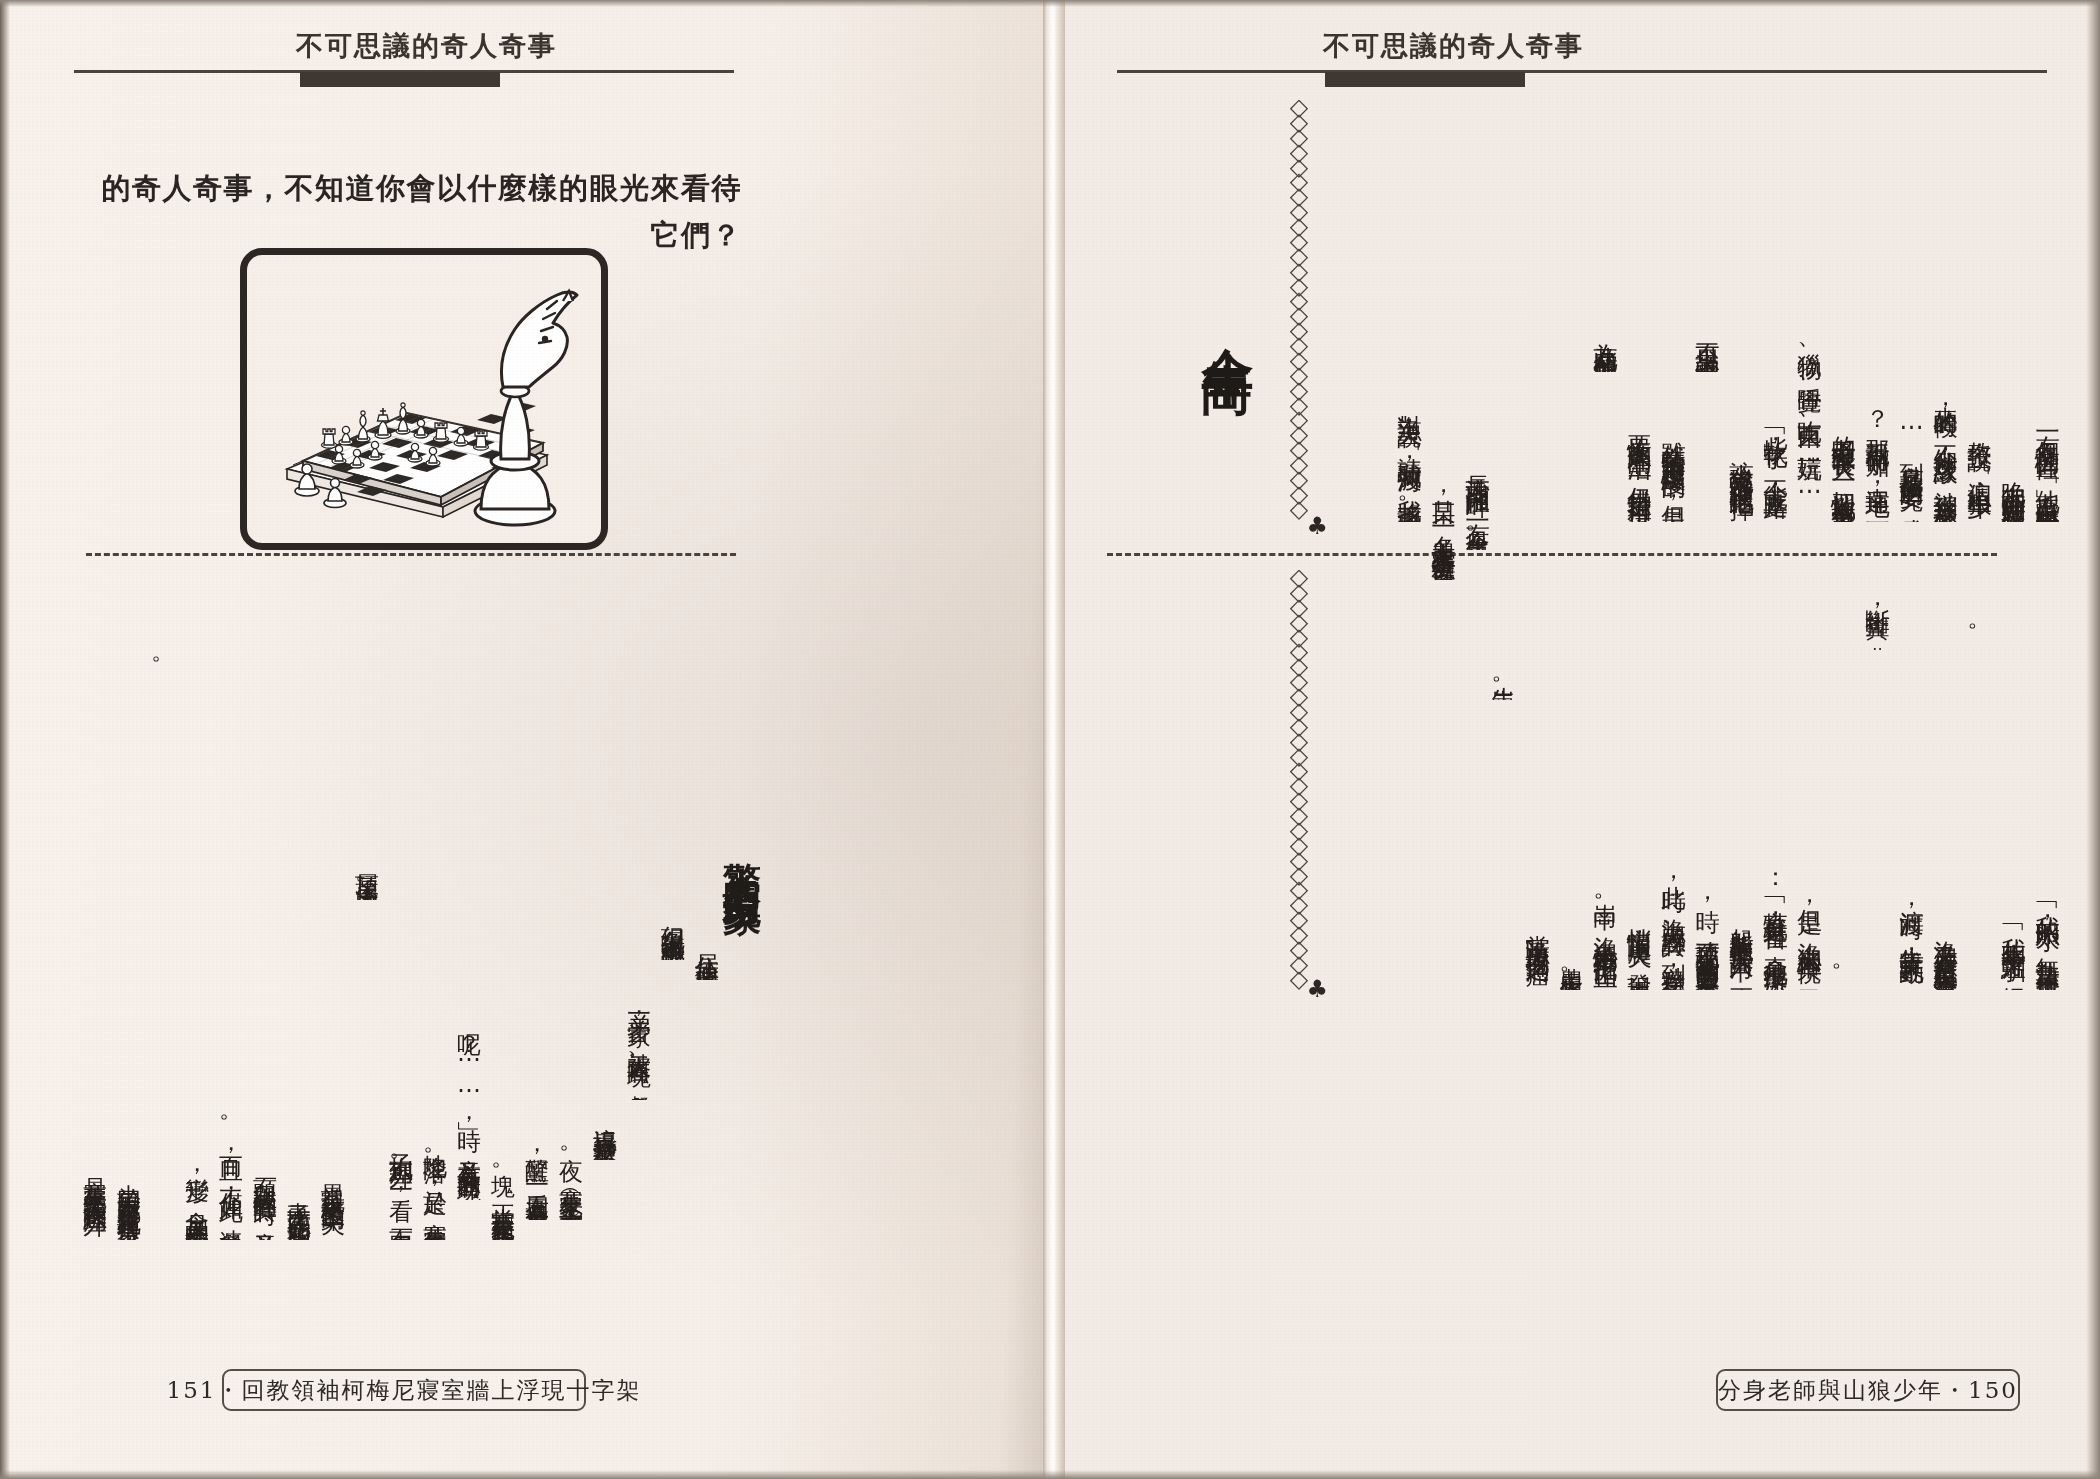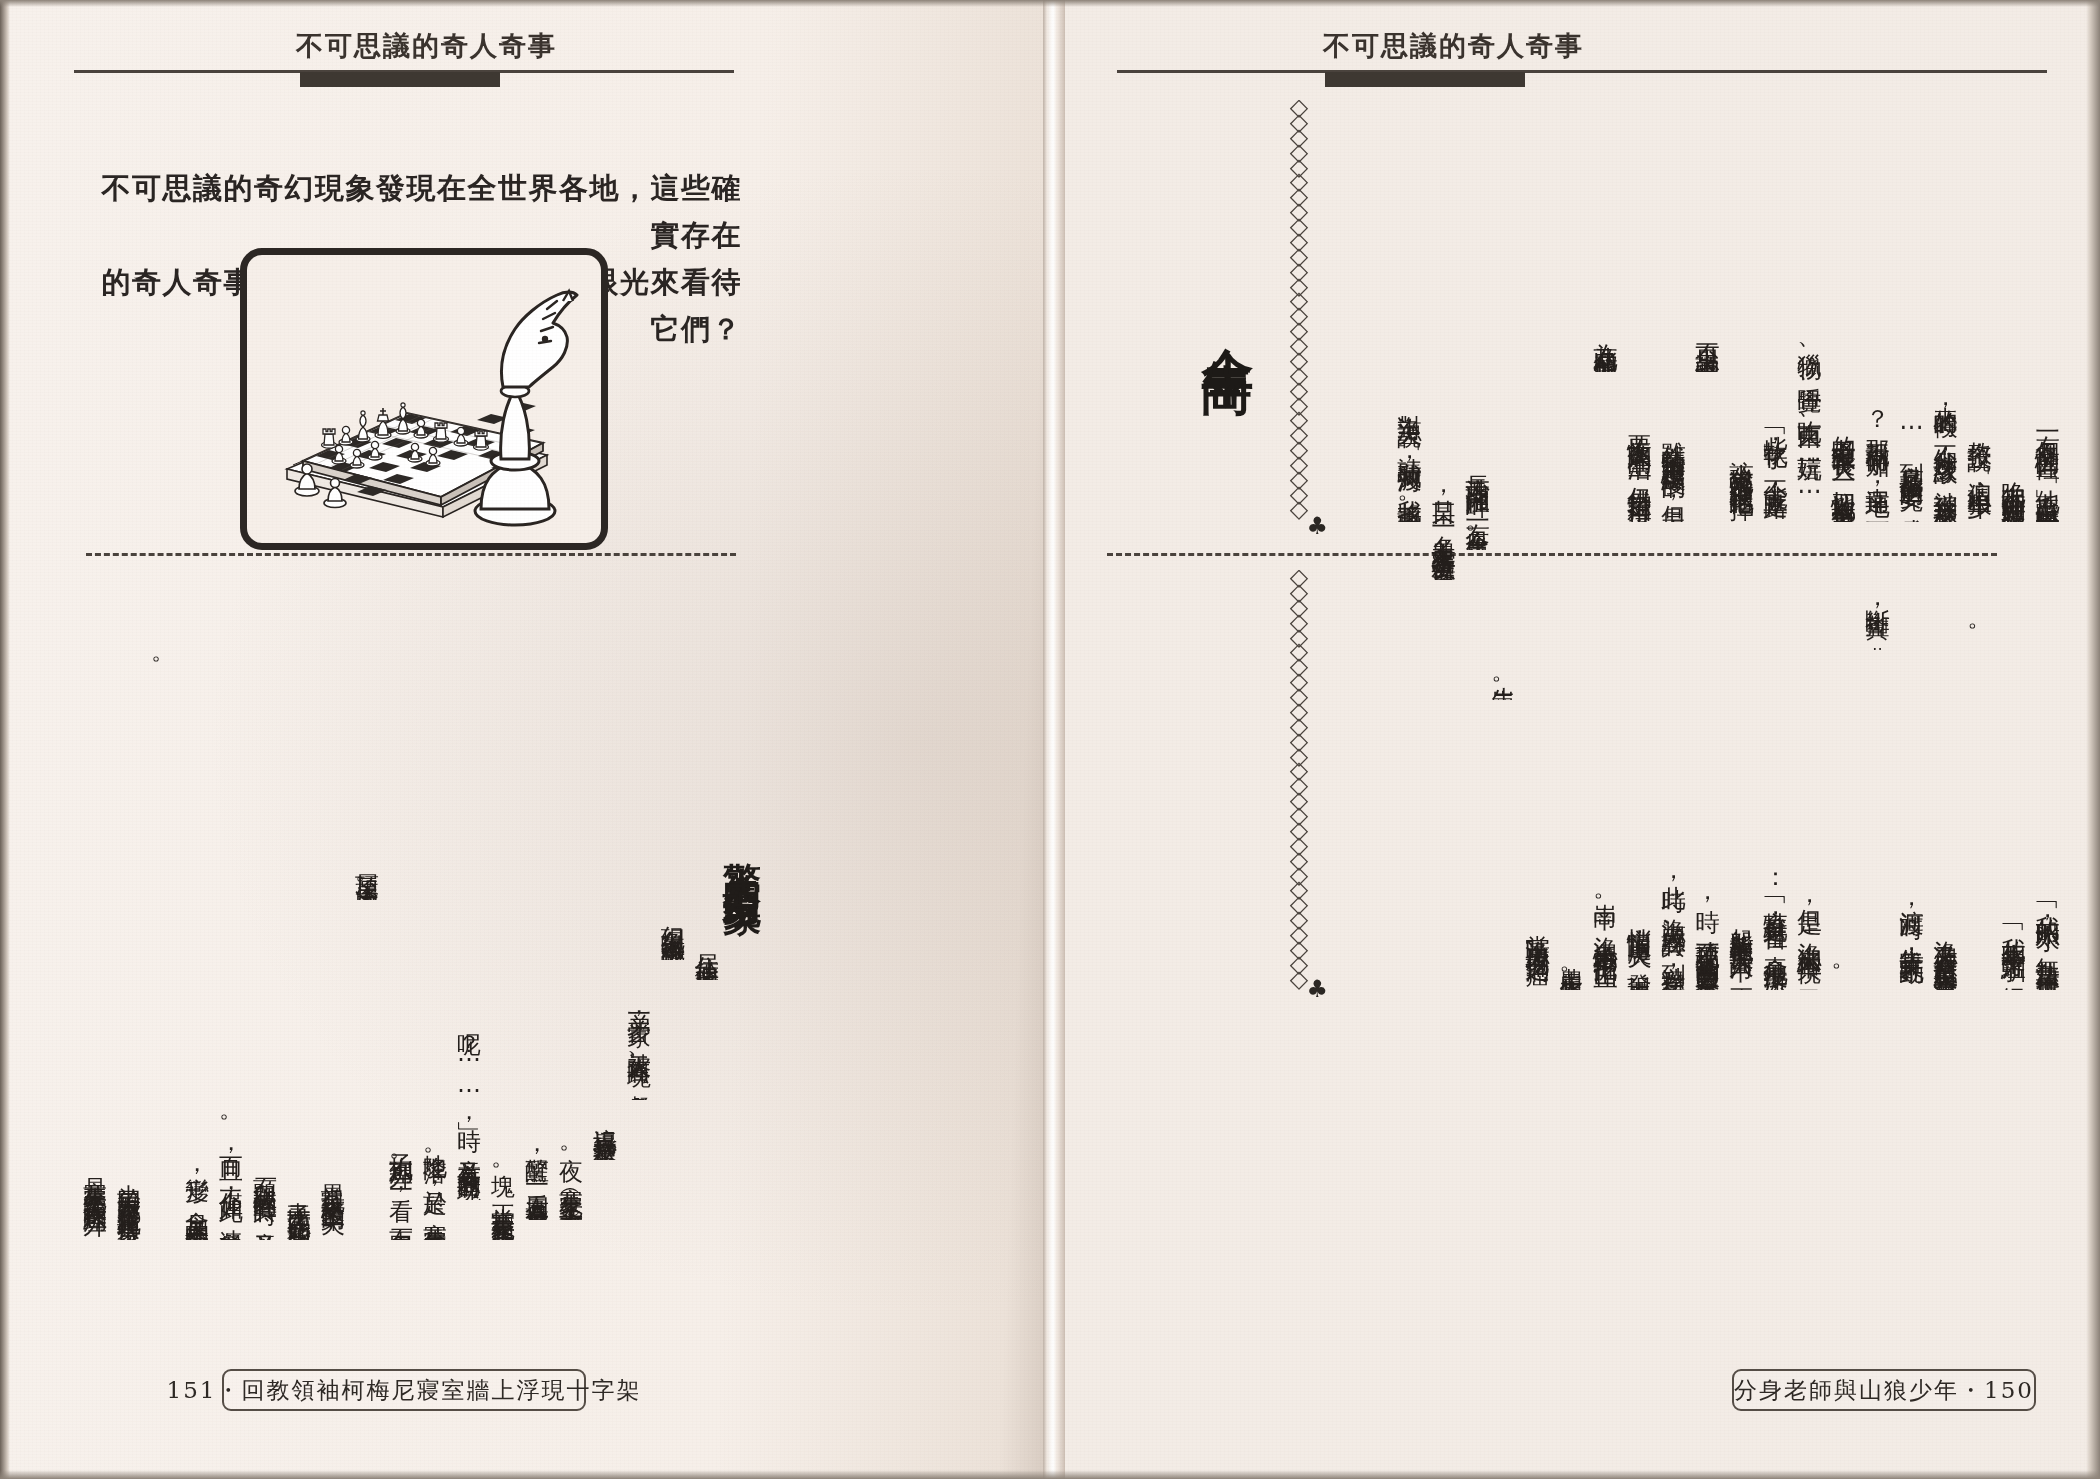--- a/index.html
+++ b/index.html
@@ -130,21 +130,20 @@
   <div class="page page-left">
 
     <div class="runhead" style="left:0;top:0;width:1043px;height:70px;">
       <div class="rh-text" style="position:absolute;left:296px;top:28px;">不可思議的奇人奇事</div>
       <div class="rh-rule" style="left:74px;top:70px;width:660px;"></div>
       <div class="rh-block" style="left:300px;top:72px;width:200px;"></div>
     </div>
 
 
     <div class="sub-title">
-      <div>不可思議的奇幻現象發現在全世界各地，這些確實存在</div>
       <div>的奇人奇事，不知道你會以什麼樣的眼光來看待它們？</div>
     </div>
 
     <div class="illus-box">
       <div class="illus-inner">
         <svg viewBox="0 0 354 288" width="354" height="288">
           <defs>
             <g id="pawn">
               <ellipse cx="0" cy="0" rx="7" ry="3" fill="#fff" stroke="#2a2522" stroke-width="1.3"></ellipse>
               <path d="M-4,0 C-4,-5 -3,-7 0,-9 C3,-7 4,-5 4,0 Z" fill="#fff" stroke="#2a2522" stroke-width="1.3"></path>
@@ -354,21 +353,21 @@
     <div class="vcol body-r" style="right:308px;top:590px;height:400px;">：「畜牲就是畜牲，真拿他沒辦法！」便拾</div>
     <div class="vcol body-r" style="right:342px;top:590px;height:400px;">起船槳欲把糞便丟入河中，正當他準備行動</div>
     <div class="vcol body-r" style="right:376px;top:590px;height:400px;">時，才發現那一團團的東西竟是黃金。</div>
     <div class="vcol body-r" style="right:410px;top:590px;height:400px;">此時，漁夫頗感訝異。到達對岸後，便</div>
     <div class="vcol body-r" style="right:444px;top:590px;height:400px;">悄悄跟隨農夫，發現農夫與牛隻雙雙潛入山</div>
     <div class="vcol body-r" style="right:478px;top:590px;height:400px;">崗中。漁夫急忙動手挖掘山丘，卻再也不見</div>
     <div class="vcol body-r" style="right:512px;top:590px;height:400px;">農夫與牛隻。</div>
     <div class="vcol body-r" style="right:546px;top:590px;height:400px;">當時漁夫所挖掘之洞窟，至今仍留在金</div>
     <div class="vcol body-r" style="right:580px;top:590px;height:110px;">牛崗。</div>
 
-    <div class="footplate fp-right" style="left:auto;right:64px;">分身老師與山狼少年・150</div>
+    <div class="footplate fp-right" style="left:auto;right:80px;">分身老師與山狼少年・150</div>
   </div>
 
   <div class="grain"></div>
   <div class="edge-l"></div>
   <div class="edge-r"></div>
   <div class="edge-t"></div>
   <div class="edge-b"></div>
 </div>
 
 </body></html>

